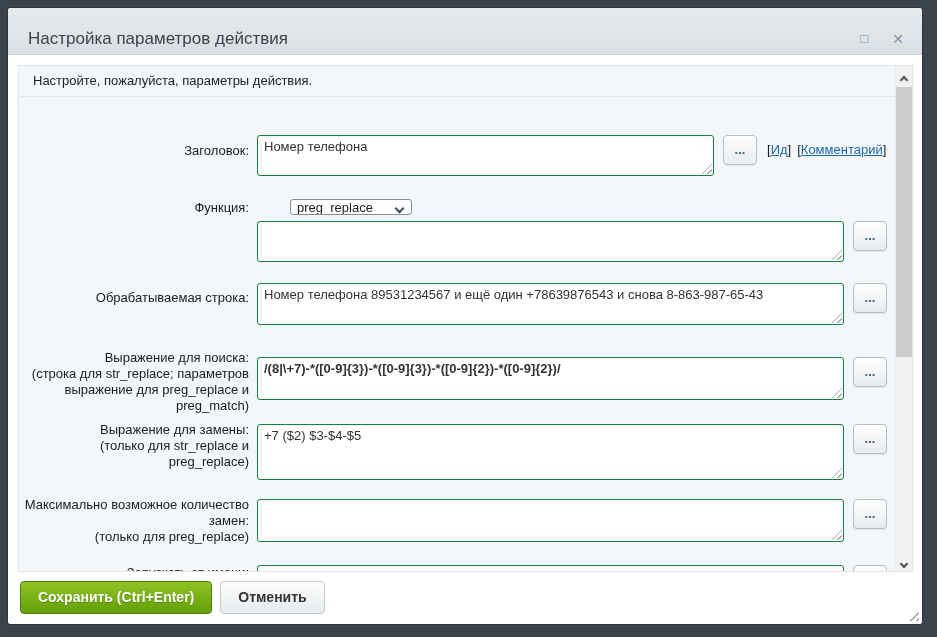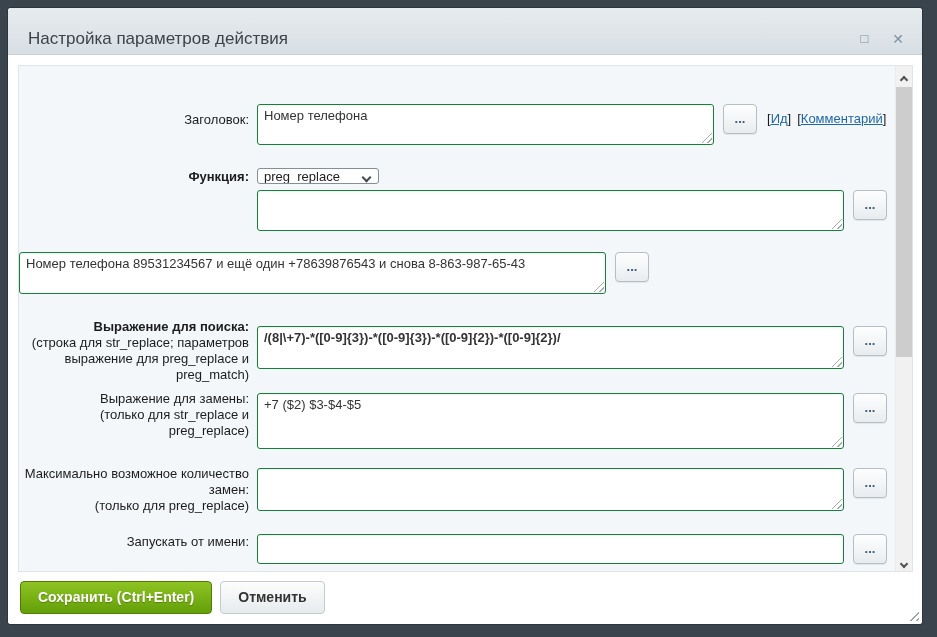--- a/index.html
+++ b/index.html
@@ -42,21 +42,21 @@
     padding:7px 14px 8px; font-size:13px; color:#222;
     border-bottom:1px solid #e2e7eb;
   }
   .form { margin-top:38px; padding-right:18px; }
   .row { display:flex; }
   .lbl {
     flex:0 0 238px; width:238px; text-align:right; padding-right:8px;
     font-size:13px; color:#1c1c1c; line-height:16px;
   }
   .lbl .main { display:block; }
-  .lbl.bold .main { font-weight:bold; }
+  .lbl.bold .main { font-weight:normal; }
   .ctl { flex:1; display:flex; align-items:flex-start; }
   
   .ta-wrap { position:relative; }
   textarea, .line-input {
     display:block; background:#fff;
     border:1px solid #15803d; border-radius:3px;
     font:13px "Liberation Sans", sans-serif; color:#333;
     padding:3px 6px; resize:none; outline:none;
     box-shadow: inset 0 1px 2px rgba(0,0,0,0.05);
   }
@@ -73,21 +73,21 @@
     color:#3c5a76; font-weight:bold; font-size:13px; line-height:24px;
     text-align:center; cursor:pointer;
     box-shadow:0 1px 1px rgba(0,0,0,0.07);
     font-family:"Liberation Sans", sans-serif;
   }
   .links { padding-top:7px; margin-left:10px; font-size:13px; white-space:nowrap; }
   .links .bracket { color:#1c1c1c; }
   .links a { color:#1d67a6; text-decoration:underline; cursor:pointer; }
   .links .sep { display:inline-block; width:6px; }
   
-  .sel-wrap { position:relative; width:122px; height:16px; }
+  .sel-wrap { position:relative; width:122px; height:16px;margin-left:33px; }
   .sel-wrap select {
     width:100%; height:100%;
     border:1px solid #848f96; border-radius:3px; background:#fff;
     font:13px "Liberation Sans", sans-serif; color:#222;
     padding:0 22px 0 6px;
     appearance:none; -webkit-appearance:none; outline:none; cursor:pointer;
   }
   .sel-chev {
     position:absolute; right:9px; top:7px; width:7px; height:7px;
     border-right:2px solid #434a4e; border-bottom:2px solid #434a4e;
@@ -165,20 +165,21 @@
       <span>□</span>
     </button>
     <button class="win-btn">
       <span>✕</span>
     </button>
   </div>
 
   <div class="content">
     <div class="panel">
 
+      <div class="intro">Настройте, пожалуйста, параметры действия.</div>
 
       <div class="form">
 
         <div class="row r-title">
           <div class="lbl pt8">
             <span class="main">Заголовок:</span>
           </div>
           <div class="ctl">
             <span class="ta-wrap">
               <textarea style="width: 457px; height: 41px;">Номер телефона</textarea>
@@ -210,20 +211,23 @@
           <div class="ctl">
             <span class="ta-wrap">
               <textarea style="width: 587px; height: 41px;"></textarea>
               <span class="grip"></span>
             </span>
             <button class="more">...</button>
           </div>
         </div>
 
         <div class="row r-subject">
+          <div class="lbl bold pt7">
+            <span class="main">Обрабатываемая строка:</span>
+          </div>
           <div class="ctl">
             <span class="ta-wrap">
               <textarea style="width: 587px; height: 42px;">Номер телефона 89531234567 и ещё один +78639876543 и снова 8-863-987-65-43</textarea>
               <span class="grip"></span>
             </span>
             <button class="more">...</button>
           </div>
         </div>
 
         <div class="row r-search">

